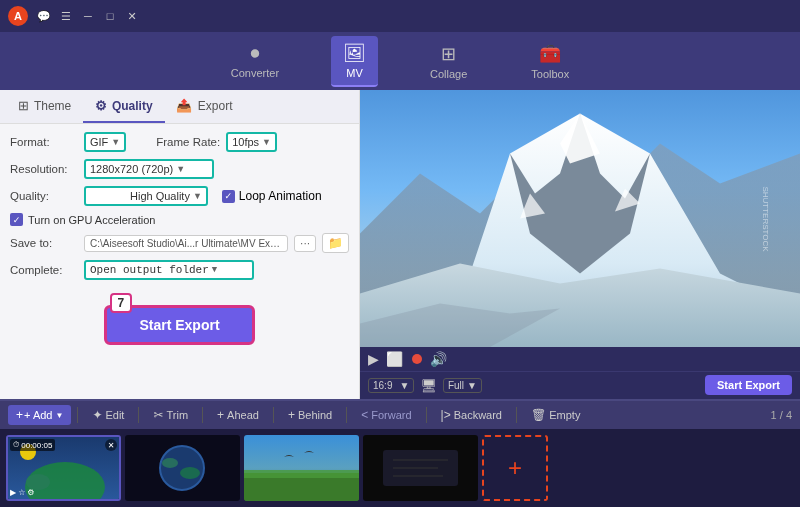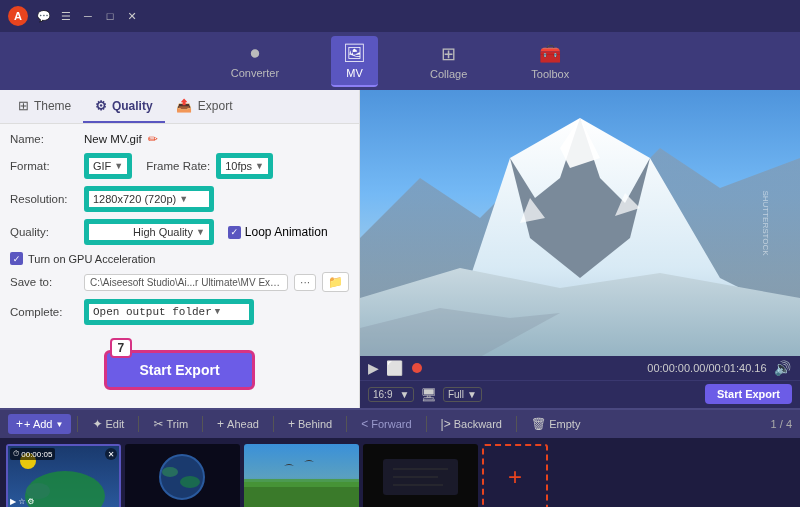--- a/index.html
+++ b/index.html
@@ -125,21 +125,21 @@
     .field-value {
       font-size: 11.5px;
       color: #222;
     }
     .edit-icon {
       color: #e8441e;
       cursor: pointer;
       font-size: 12px;
     }
     .select-box {
-      border: 5px solid #14b8a6;
+      border: 2px solid #14b8a6;
       border-radius: 3px;
       background: #fff;
       padding: 2px 4px;
       font-size: 11px;
       color: #333;
       cursor: pointer;
       display: flex; align-items: center; gap: 3px;
     }
     .select-box .arrow { color: #666; font-size: 9px; }
 
@@ -451,33 +451,28 @@
           <span>Quality</span>
         </div>
         <div class="tab-item">
           <span class="tab-icon">📤</span>
           <span>Export</span>
         </div>
       </div>
 
       <div class="settings-content">
 
-        <div class="field-row">
-          <span class="field-label">Name:</span>
-          <span class="field-value">New MV.gif</span>
-          <span class="edit-icon">✏</span>
-        </div>
 
         <div class="field-row">
           <span class="field-label">Format:</span>
           <div class="select-box">
             <span>GIF</span>
             <span class="arrow">▼</span>
           </div>
-          <span class="field-label" style="width:auto;margin-left:8px;">Frame Rate:</span>
+          <span class="field-label" style="width:auto;margin-left:24px;">Frame Rate:</span>
           <div class="select-box">
             <span>10fps</span>
             <span class="arrow">▼</span>
           </div>
         </div>
 
         <div class="field-row">
           <span class="field-label">Resolution:</span>
           <div class="select-box" style="min-width:130px;">
             <span>1280x720 (720p)</span>
@@ -569,21 +564,20 @@
             <polygon points="0,290 0,250 80,230 150,240 200,235 100,290" fill="#8090a0" opacity="0.3"></polygon>
           </svg>
           <span class="watermark">SHUTTERSTOCK</span>
         </div>
       </div>
 
       <div class="video-controls">
         <button class="ctrl-btn">▶</button>
         <button class="ctrl-btn">⬜</button>
         <div class="record-dot"></div>
-        <span class="time-display">00:00:00.00/00:01:40.16</span>
         <button class="ctrl-btn">🔊</button>
       </div>
 
       <div class="video-controls-2">
         <div class="ratio-select">
           <span>16:9</span>
           <span>▼</span>
         </div>
         <button class="ctrl-btn" style="font-size:13px;">🖥</button>
         <div class="full-select">

